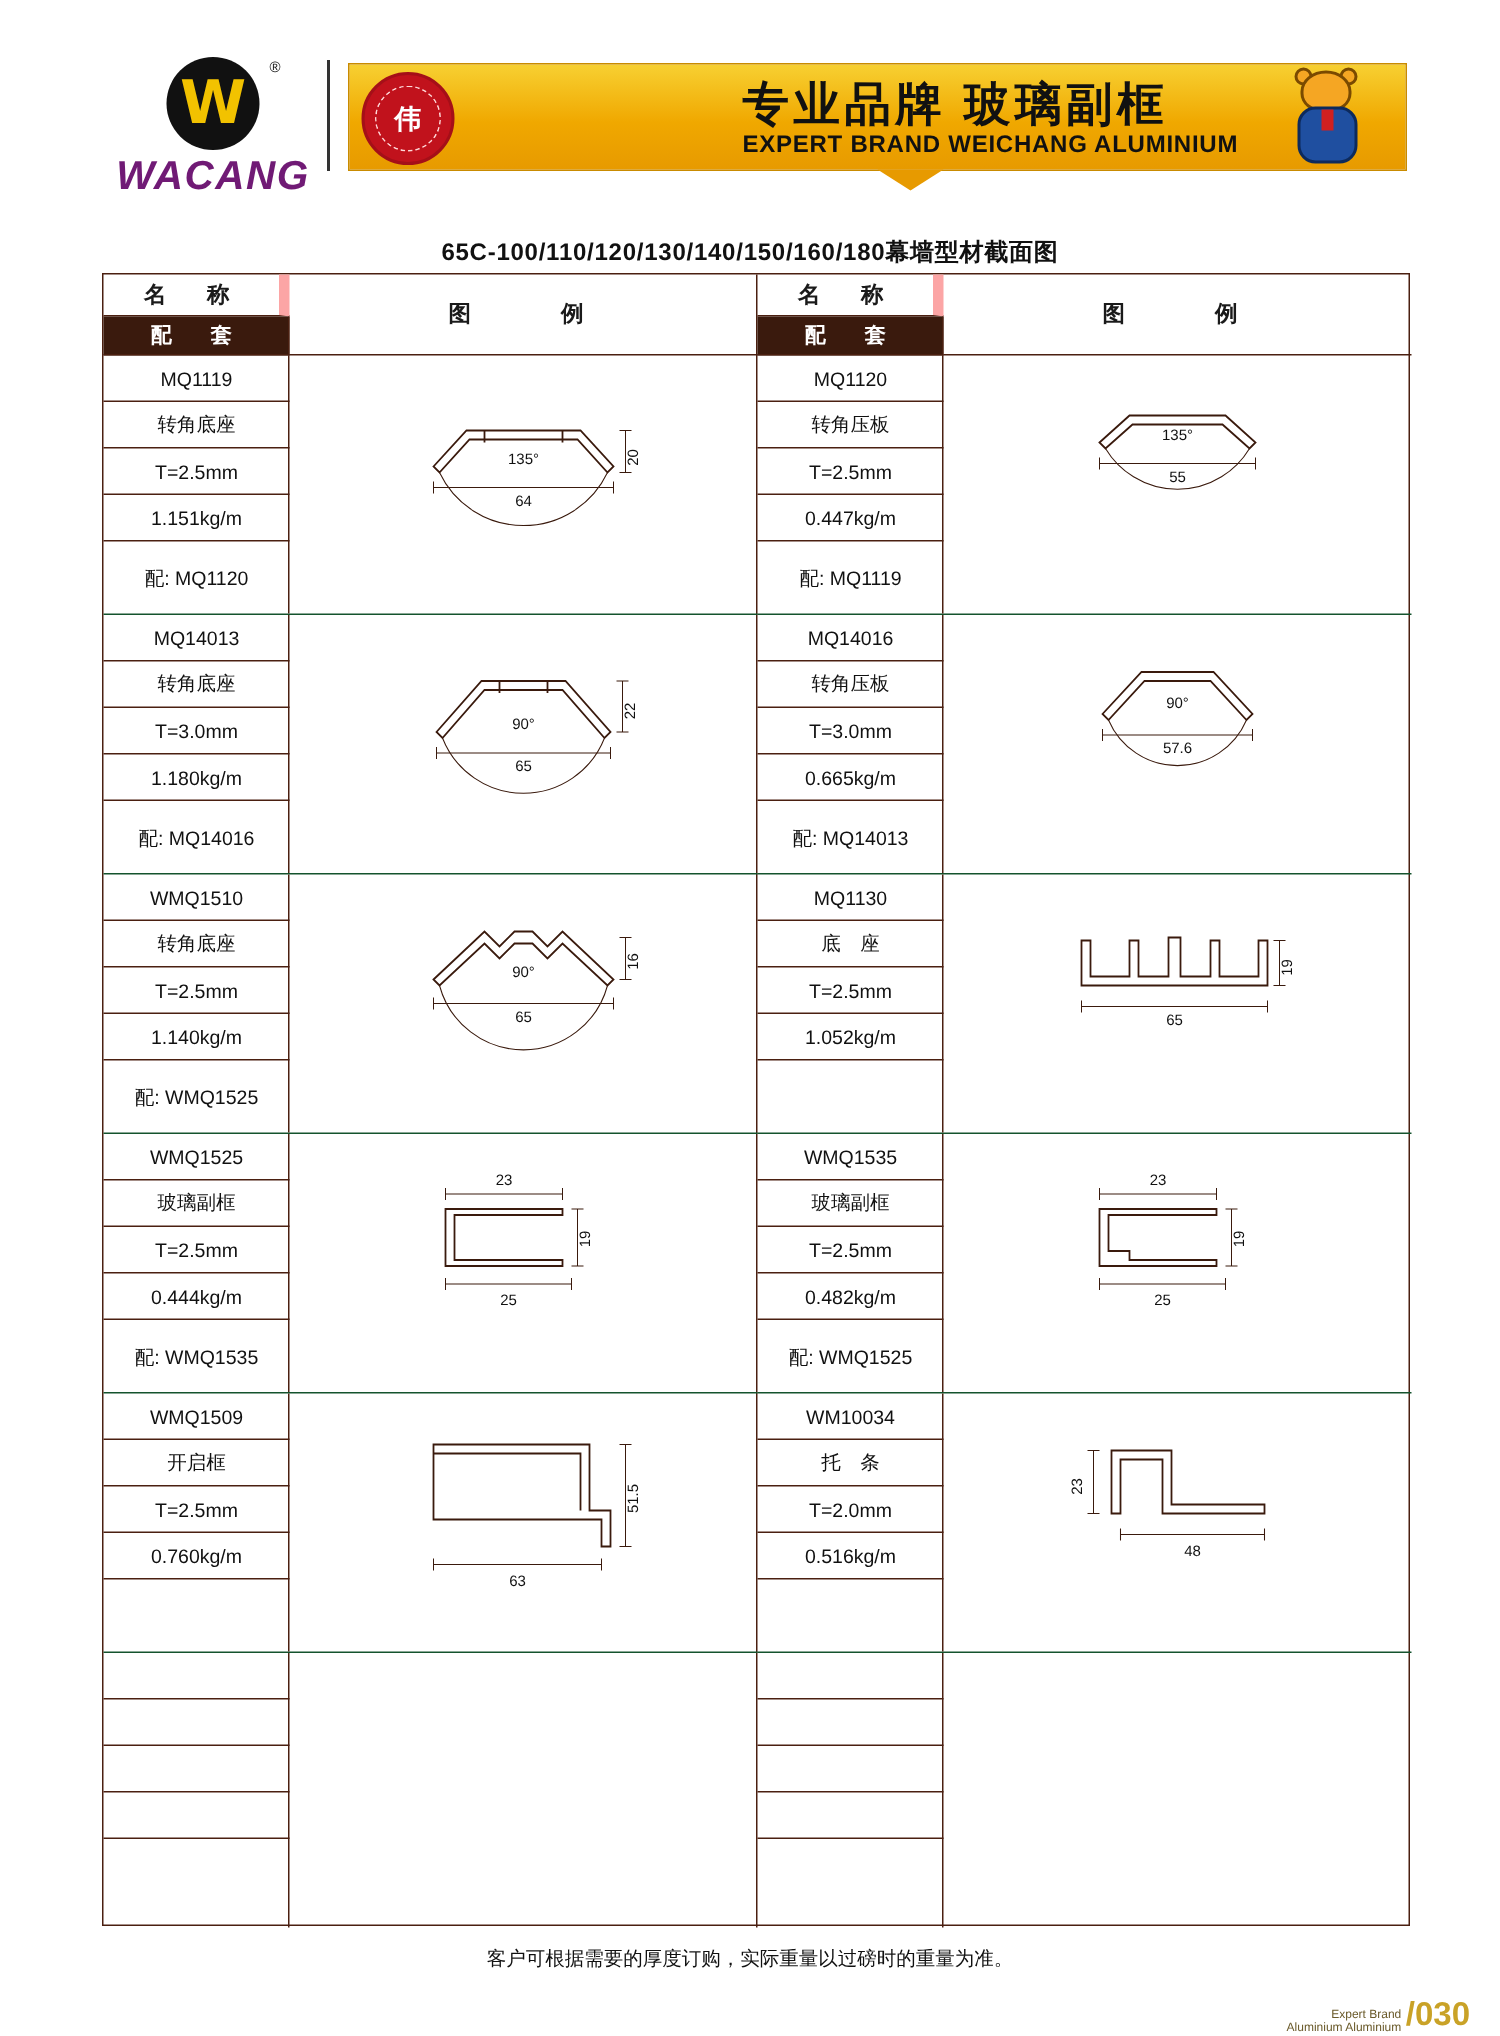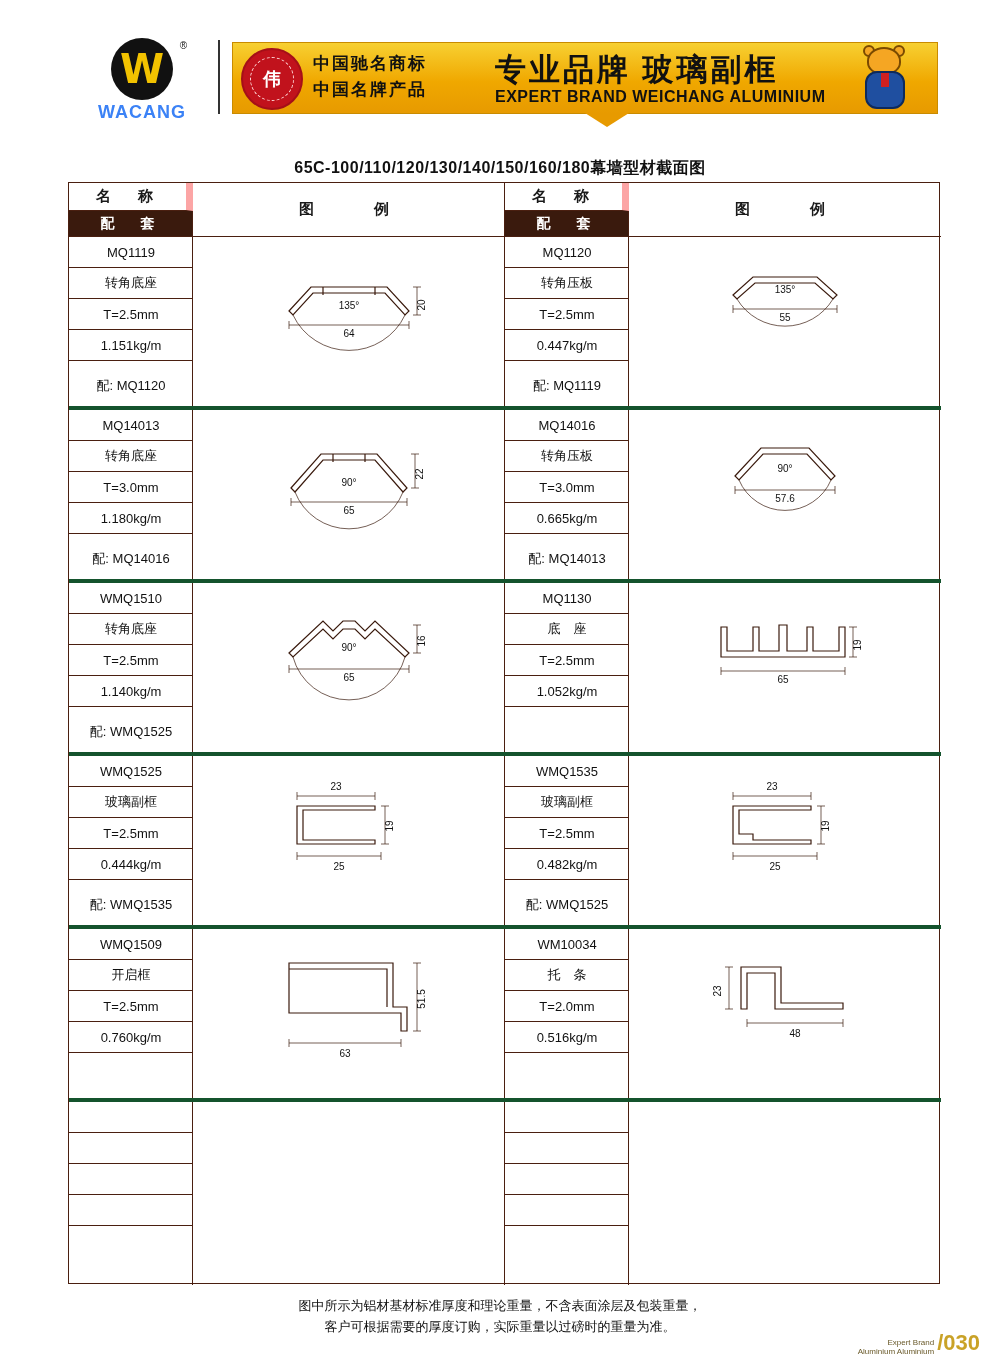--- a/index.html
+++ b/index.html
@@ -16,21 +16,21 @@
   .logo-mark {
     width:62px; height:62px; border-radius:50%; background:#111; margin:0 auto;
     position:relative;
   }
   .logo-mark .w {
     position:absolute; left:0; top:0; width:62px; height:62px;
     color:#f2c200; font-size:40px; font-weight:bold; line-height:62px; text-align:center;
     font-family:"DejaVu Sans", sans-serif;
   }
   .logo-reg { position:absolute; right:-14px; top:2px; font-size:10px; color:#111; }
-  .logo-text { font-size:18px; font-weight:bold; letter-spacing:1px; color:#3b82f6; margin-top:2px; }
+  .logo-text { font-size:27px; font-weight:bold; letter-spacing:1px; color:#701a75; margin-top:2px;font-style:italic; }
   .logo-divider { position:absolute; left:218px; top:40px; width:2px; height:74px; background:#333; }
 
   .banner {
     position:absolute; left:232px; top:42px; width:706px; height:72px;
     background:linear-gradient(#f7d032, #f0a800 55%, #e79a00);
     border:1px solid #c98b00;
   }
   .banner:after{
     content:""; position:absolute; left:0; top:72px; width:706px; height:0;
     border-left:353px solid transparent; border-right:353px solid transparent;
@@ -88,21 +88,21 @@
     display:flex; align-items:center; justify-content:center; font-size:15px; font-weight:bold; letter-spacing:6px; }
   .hdr-pair { top:28px; height:26px; background:#3a1a0d; color:#fff; border-right:1px solid #4a1f10;
     display:flex; align-items:center; justify-content:center; font-size:14px; font-weight:bold; letter-spacing:6px; }
   .hdr-fig {
     position:absolute; left:124px; top:0; width:312px; height:54px;
     border-bottom:1px solid #4a1f10;
     display:flex; align-items:center; justify-content:center; font-size:15px; font-weight:bold; letter-spacing:10px;
   }
 
   .rows { position:absolute; left:0; top:54px; width:436px; height:1048px; }
-  .row { position:relative; width:436px; border-bottom:4px solid #14532d; }
+  .row { position:relative; width:436px; border-bottom:1px solid #14532d; }
   .row:last-child { border-bottom:none; }
   .labels { position:absolute; left:0; top:0; width:124px; height:100%; border-right:1px solid #4a1f10; }
   .cellline {
     width:124px; display:flex; align-items:center; justify-content:center;
     font-size:13px; border-bottom:1px solid #4a1f10; color:#111;
   }
   .cellline:last-child { border-bottom:none; }
   .cellline.blank { color:transparent; }
   .figure { position:absolute; left:124px; top:0; width:312px; height:100%; }
   .figure svg { display:block; }
@@ -126,24 +126,20 @@
       <span class="w">W</span>
       <span class="logo-reg">®</span>
     </div>
     <div class="logo-text">WACANG</div>
   </div>
   <div class="logo-divider"></div>
 
   <div class="banner">
     <div class="seal">
       <div class="seal-inner">伟</div>
-    </div>
-    <div class="cert-cn">
-      <div>中国驰名商标</div>
-      <div>中国名牌产品</div>
     </div>
     <div class="brand-cn">专业品牌    玻璃副框</div>
     <div class="brand-en">EXPERT BRAND WEICHANG ALUMINIUM</div>
     <div class="mascot">
       <div class="ear1"></div>
         <div class="ear2"></div>
         <div class="head"></div>
       <div class="body"></div>
         <div class="tie"></div>
     </div>
@@ -383,21 +379,20 @@
           </div>
           <div class="figure">
             <svg width="312" height="183" viewBox="0 0 312 183"></svg>
           </div>
         </div>
       </div>
   </div>
 </div>
 
 <div class="footnote">
-  <div>图中所示为铝材基材标准厚度和理论重量，不含表面涂层及包装重量，</div>
   <div>客户可根据需要的厚度订购，实际重量以过磅时的重量为准。</div>
 </div>
 <div class="pagefoot">
   <span class="en">
     <span>Expert Brand</span><br>
     <span>Aluminium Aluminium</span>
   </span><span class="num">/030</span>
 </div>
 
 </body></html>

